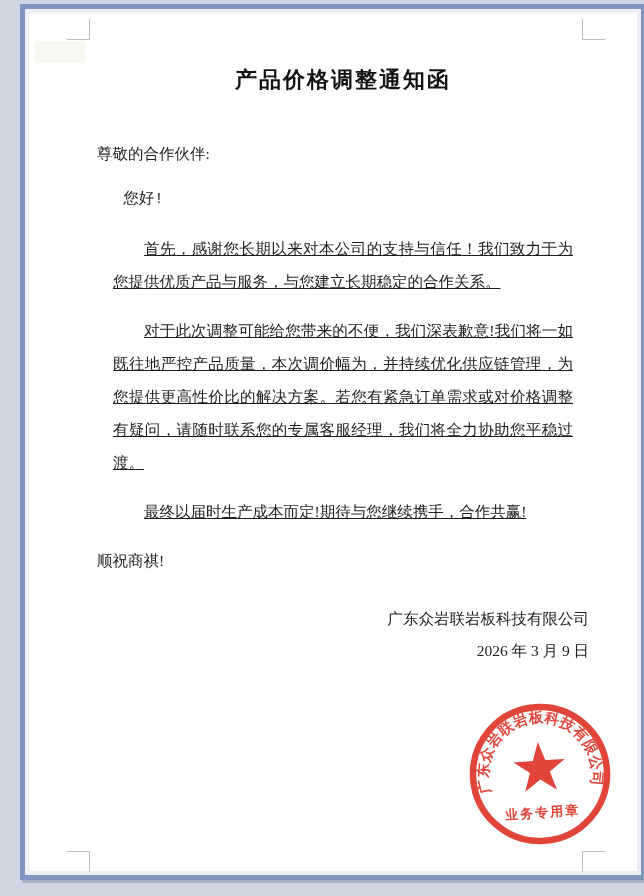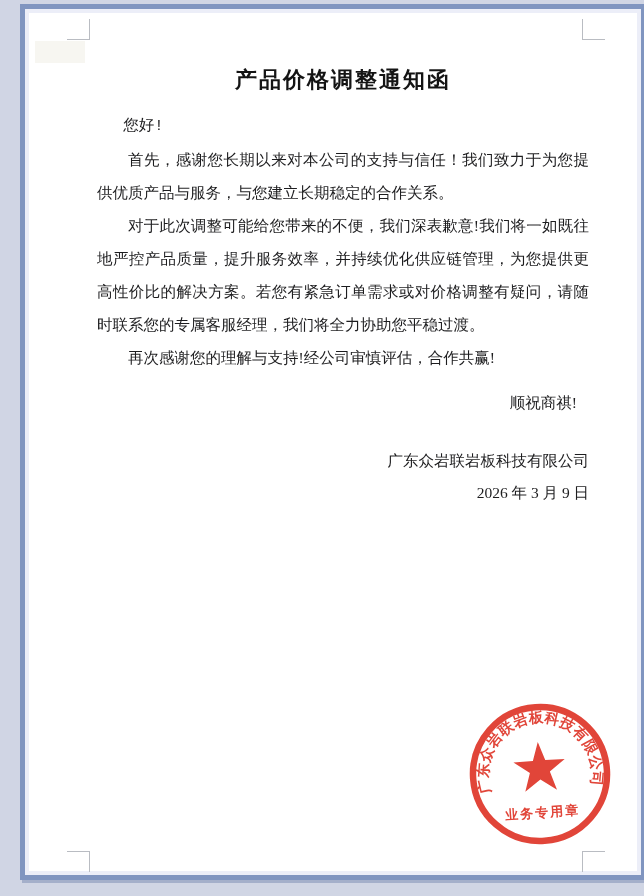--- a/index.html
+++ b/index.html
@@ -23,22 +23,22 @@
   .content{
     position:absolute;left:72px;top:0;width:492px;
     color:#1d1d1f;font-size:15.5px;line-height:33px;
   }
   .title{
     margin:54px 0 0 0;text-align:center;
     font-size:22px;font-weight:bold;letter-spacing:2px;line-height:34px;color:#141414;
   }
   .salutation{margin:40px 0 0 0;}
   .greeting{margin:13px 0 0 0;text-indent:1.7em;font-family:Liberation Mono, monospace;}
-  .para{margin:0;text-align:justify;text-indent:2em;}
-  .closing{margin:12px;text-align:right;}
+  .para{margin:16px;text-align:justify;text-indent:2em;text-decoration:underline;}
+  .closing{margin:0;}
   .signature{margin:26px 0 0 0;text-align:right;position:relative;z-index:1;}
   .signature div{line-height:32px;}
   .seal{
     position:absolute;left:440px;top:690px;width:150px;height:150px;
     z-index:2;pointer-events:none;opacity:0.88;
   }
   .seal svg{transform:rotate(-4deg);}
 </style>
 </head>
 <body>
@@ -46,24 +46,25 @@
 <div class="page">
   <div class="smudge"></div>
 
   <div class="mark tl"></div>
   <div class="mark tr"></div>
   <div class="mark bl"></div>
   <div class="mark br"></div>
 
   <div class="content">
     <h1 class="title">产品价格调整通知函</h1>
+    <p class="salutation">尊敬的合作伙伴:</p>
     <p class="greeting">您好!</p>
     <p class="para">首先，感谢您长期以来对本公司的支持与信任！我们致力于为您提供优质产品与服务，与您建立长期稳定的合作关系。</p>
-    <p class="para">对于此次调整可能给您带来的不便，我们深表歉意!我们将一如既往地严控产品质量，提升服务效率，并持续优化供应链管理，为您提供更高性价比的解决方案。若您有紧急订单需求或对价格调整有疑问，请随时联系您的专属客服经理，我们将全力协助您平稳过渡。</p>
-    <p class="para">再次感谢您的理解与支持!经公司审慎评估，合作共赢!</p>
+    <p class="para">对于此次调整可能给您带来的不便，我们深表歉意!我们将一如既往地严控产品质量，本次调价幅为，并持续优化供应链管理，为您提供更高性价比的解决方案。若您有紧急订单需求或对价格调整有疑问，请随时联系您的专属客服经理，我们将全力协助您平稳过渡。</p>
+    <p class="para">最终以届时生产成本而定!期待与您继续携手，合作共赢!</p>
     <p class="closing">顺祝商祺!</p>
 
     <div class="signature">
       <div>广东众岩联岩板科技有限公司</div>
       <div>2026 年 3 月 9 日</div>
     </div>
   </div>
 
   <div class="seal">
     <svg width="150" height="150" viewBox="0 0 150 150">

